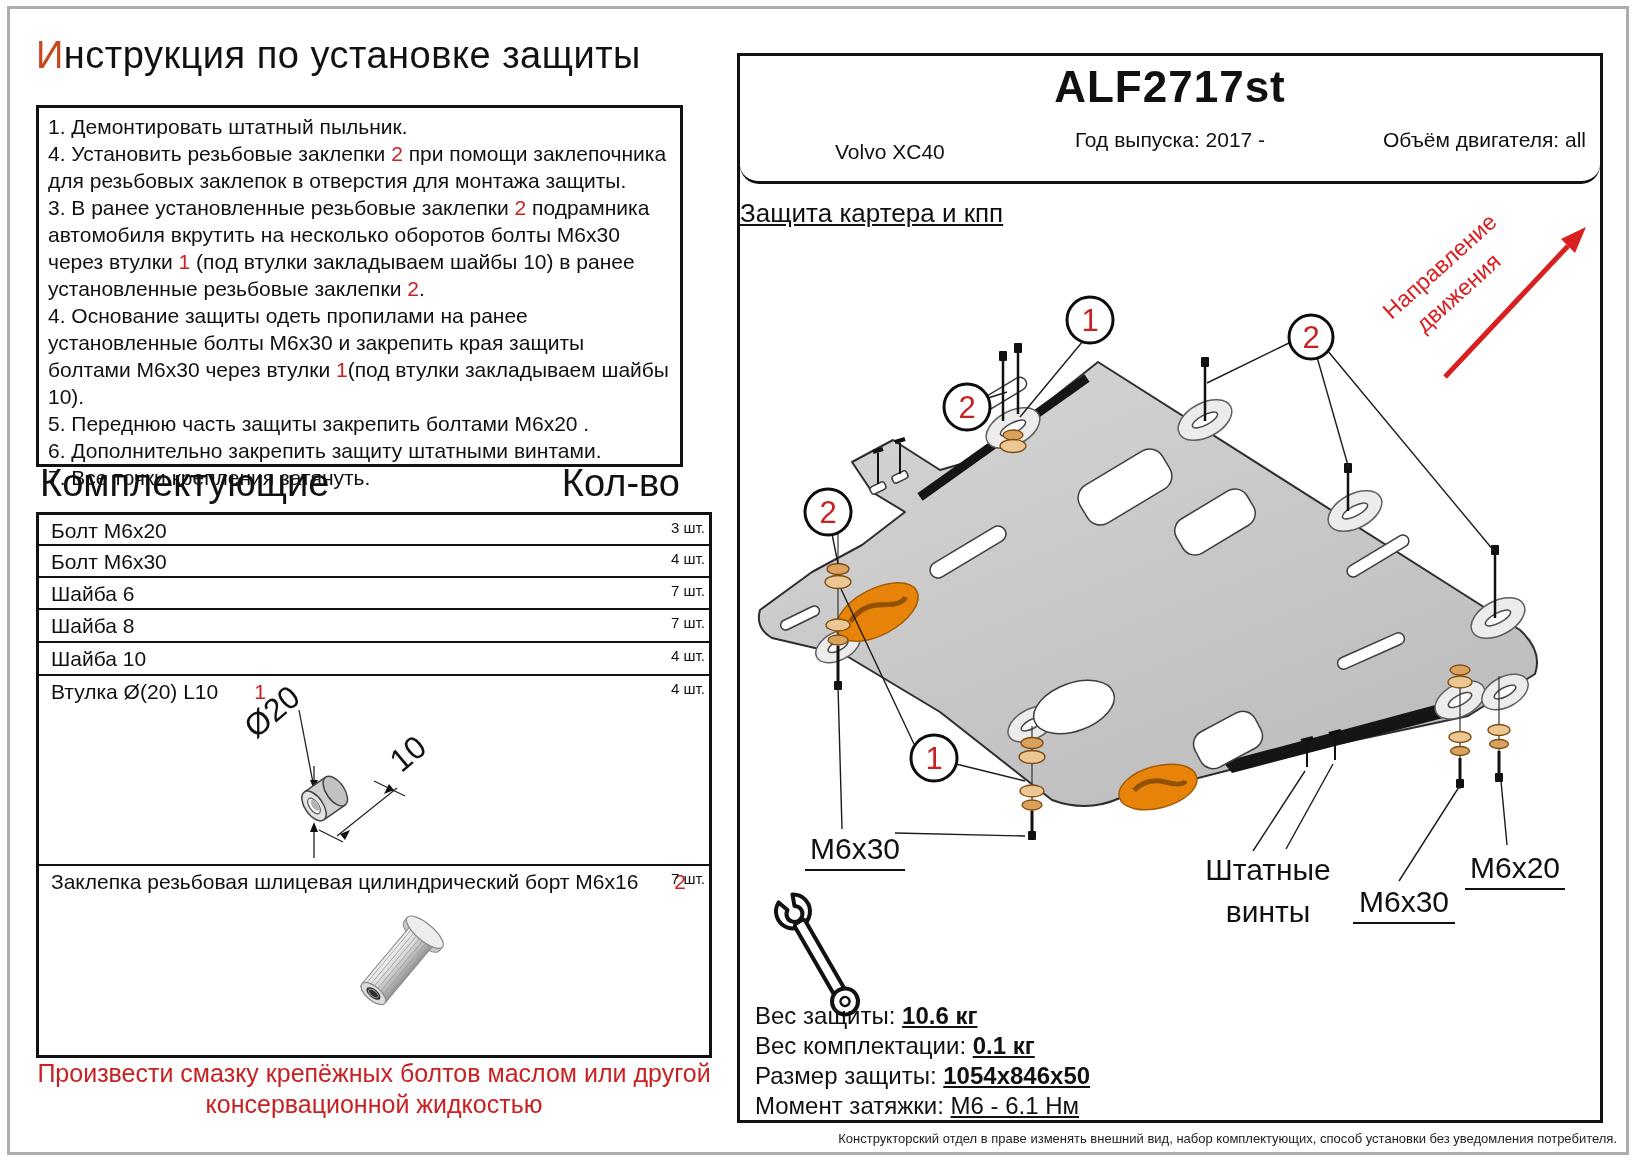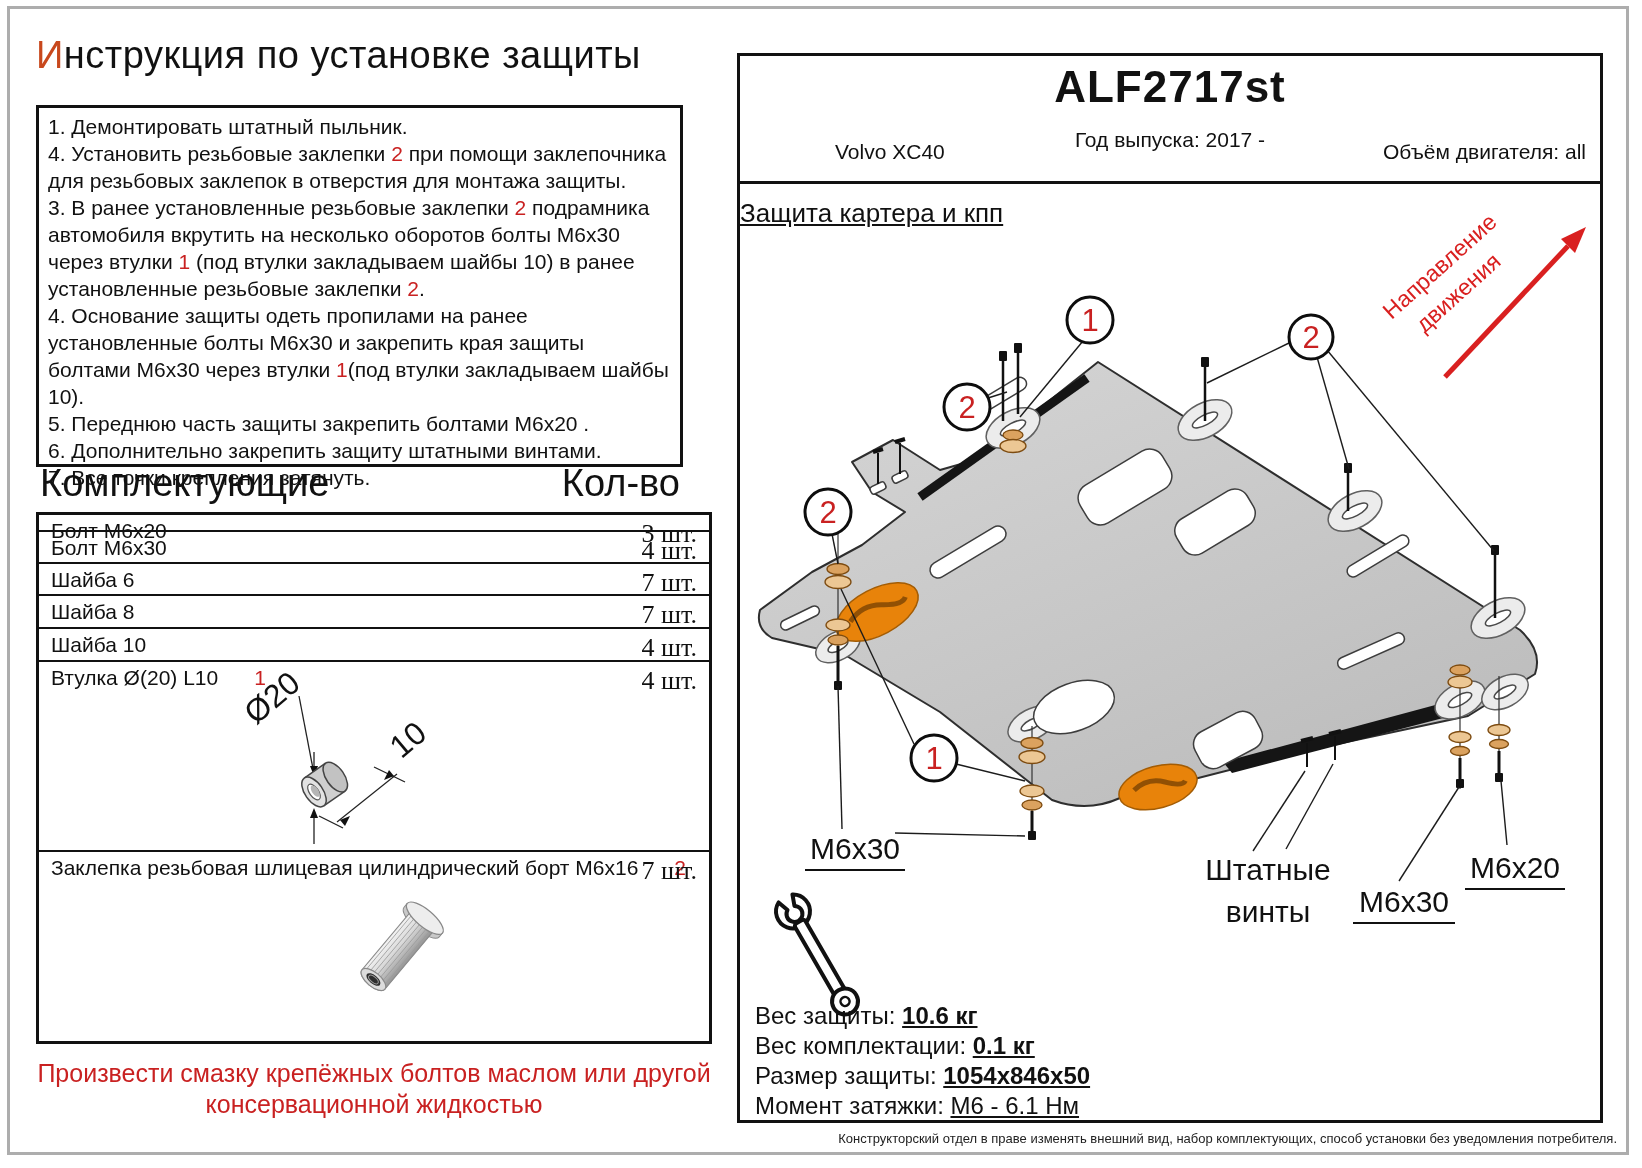--- a/index.html
+++ b/index.html
@@ -15,33 +15,33 @@
   .instr-line{font-size:21px;line-height:27px;}
   .red{color:#c92121;}
 
   .comp-head{position:absolute;left:40px;top:462px;width:640px;display:flex;justify-content:space-between;
              font-size:38px;white-space:nowrap;}
   .ctable{position:absolute;left:36px;top:512px;width:676px;border:3px solid #111;box-sizing:border-box;background:#fff;}
   .trow{position:relative;border-bottom:2px solid #111;box-sizing:border-box;}
   .trow:last-child{border-bottom:none;}
   .trow .nm{position:absolute;left:12px;top:4px;font-size:21px;white-space:nowrap;}
   .trow .ref{color:#c92121;margin-left:36px;}
-  .trow .qty{position:absolute;right:12px;top:4px;font-size:26px;font-family:Liberation Serif, serif;}
+  .trow .qty{position:absolute;right:4px;top:4px;font-size:15px;}
   .row-svg{position:absolute;}
 
   .warn{position:absolute;left:36px;top:1058px;width:676px;text-align:center;font-size:25px;line-height:31px;color:#c92121;}
 
   
   .panel{position:absolute;left:737px;top:53px;width:866px;height:1070px;border:3px solid #111;box-sizing:border-box;}
-  .phead{position:absolute;left:0;top:0;width:100%;height:128px;border-bottom:3px solid #111;box-sizing:border-box;}
+  .phead{position:absolute;left:0;top:0;width:100%;height:128px;border-bottom:3px solid #111;box-sizing:border-box;border-radius:19px;}
   .pcode{position:absolute;left:0;top:6px;width:100%;text-align:center;font-size:44px;font-weight:bold;letter-spacing:1px;}
   .pinfo{position:absolute;left:0;top:72px;width:100%;height:28px;font-size:21px;}
   .pinfo .car{position:absolute;left:95px;margin-top:12px;}
   .pinfo .yr{position:absolute;left:0;width:100%;text-align:center;}
-  .pinfo .eng{position:absolute;right:14px;margin-top:12px;}
+  .pinfo .eng{position:absolute;right:14px;}
   .ptitle{position:absolute;left:0;top:142px;width:100%;text-align:left;font-size:26px;text-decoration:underline;}
   svg.draw{position:absolute;left:737px;top:181px;width:866px;height:942px;}
   .specs{position:absolute;left:755px;top:1001px;font-size:24px;line-height:30px;}
   .specs .v{font-weight:bold;text-decoration:underline;}
   .specs .v.plain{font-weight:normal;}
   .pfoot{position:absolute;right:25px;top:1131px;font-size:13px;color:#222;}
 
   svg text{font-family:"Liberation Sans",sans-serif;}
   .lbl{font-size:30px;fill:#111;}
   .callout-num{font-size:31px;fill:#c92121;}
@@ -65,21 +65,21 @@
       <div class="instr-line"><span>6. Дополнительно закрепить защиту штатными винтами.</span></div>
       <div class="instr-line"><span>7. Все точки крепления затянуть.</span></div>
     </div>
 
   <div class="comp-head">
     <span>Комплектующие</span>
     <span>Кол-во</span>
   </div>
 
   <div class="ctable" id="ctable">
-      <div class="trow" style="height: 17px;">
+      <div class="trow" style="height: 31px;">
         <span class="nm">Болт М6х20</span>
         <span class="qty">3 шт.</span>
       </div>
       <div class="trow" style="height: 32px;">
         <span class="nm">Болт М6х30</span>
         <span class="qty">4 шт.</span>
       </div>
       <div class="trow" style="height: 32px;">
         <span class="nm">Шайба 6</span>
         <span class="qty">7 шт.</span>

